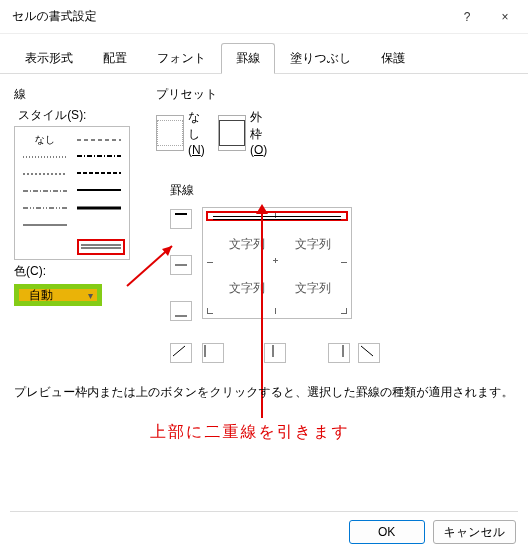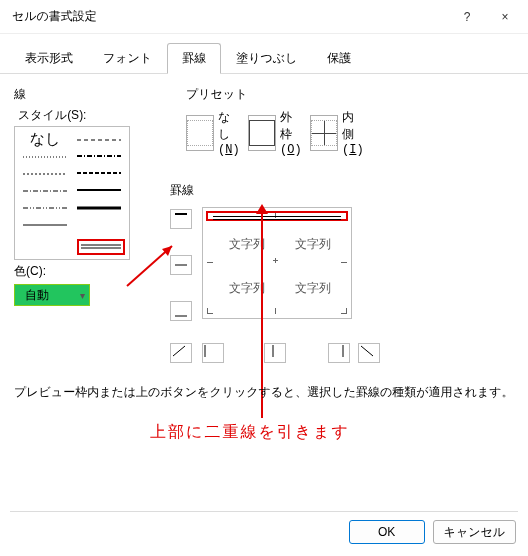--- a/index.html
+++ b/index.html
@@ -66,46 +66,46 @@
     height: 134px;
     padding: 4px 6px;
     display: grid;
     grid-template-columns: 1fr 1fr;
     grid-auto-rows: 17px;
     gap: 0 6px;
     position: relative;
     background: #fff;
   }
   .style-none {
-    font-size: 15px;
+    font-size: 10px;
     display: flex; align-items:center; justify-content:center;
   }
   .line-sample {
     display:flex; align-items:center; justify-content:center;
   }
   .line-sample svg { display:block; }
   .style-selected {
     position: absolute;
     right: 4px; bottom: 4px;
     height: 16px; width: 48px;
     border: 2px solid #e00000;
     display: flex; align-items: center; justify-content: center;
     background: #fff;
   }
   .color-label { margin-top: 3px; }
   .color-select {
-    width: 76px; height: 22px;
-    border: 1px solid #84cc16;
+    width: 88px; height: 22px;
+    border: 5px solid #84cc16;
     display: flex; align-items: center; justify-content: space-between;
     padding: 0 4px 0 10px;
-    background: #22c55e;
+    background: #eab308;
   }
   .chev { font-size: 10px; color: #555; }
   .preset-panel {
-    position: absolute; left: 186px; top: 10px; width: 210px; font-family: Liberation Mono, monospace;
+    position: absolute; left: 156px; top: 10px; width: 210px;
   }
   .preset-row { display:flex; gap: 18px; margin-top:6px; }
   .preset-btn {
     width: 44px;
     display:flex; flex-direction:row; align-items:center; gap:4px;
   }
   .preset-icon-outer {
     width: 38px; height: 36px;
     border: 1px solid #adadad;
     display:flex; align-items:center; justify-content:center;
@@ -224,20 +224,21 @@
   <div class="btn">
       <span>?</span>
     </div>
   <div class="btn">
       <span>×</span>
     </div>
 </div>
 
 <div class="tabs">
   <div class="tab"><span>表示形式</span></div>
+  <div class="tab"><span>配置</span></div>
   <div class="tab"><span>フォント</span></div>
   <div class="tab active"><span>罫線</span></div>
   <div class="tab"><span>塗りつぶし</span></div>
   <div class="tab"><span>保護</span></div>
 </div>
 
 <div class="content">
 
   <div class="line-panel">
     <div class="group-label">線</div>
@@ -316,26 +317,20 @@
         <div class="preset-icon-outer">
             <div class="preset-box"></div>
           </div>
         <div class="preset-label"><span>なし(</span><u>N</u><span>)</span></div>
       </div>
       <div class="preset-btn">
         <div class="preset-icon-outer">
             <div class="preset-box outline"></div>
           </div>
         <div class="preset-label"><span>外枠(</span><u>O</u><span>)</span></div>
-      </div>
-      <div class="preset-btn">
-        <div class="preset-icon-outer">
-            <div class="preset-box inner"></div>
-          </div>
-        <div class="preset-label"><span>内側(</span><u>I</u><span>)</span></div>
       </div>
     </div>
   </div>
 
   <div class="borders-panel">
     <div class="group-label">罫線</div>
     <div class="border-area">
       <div class="side-btn" style="left:0; top:6px">
         <svg width="14" height="12">
             <line x1="1" y1="1" x2="13" y2="1" stroke="#000" stroke-width="2"></line>

